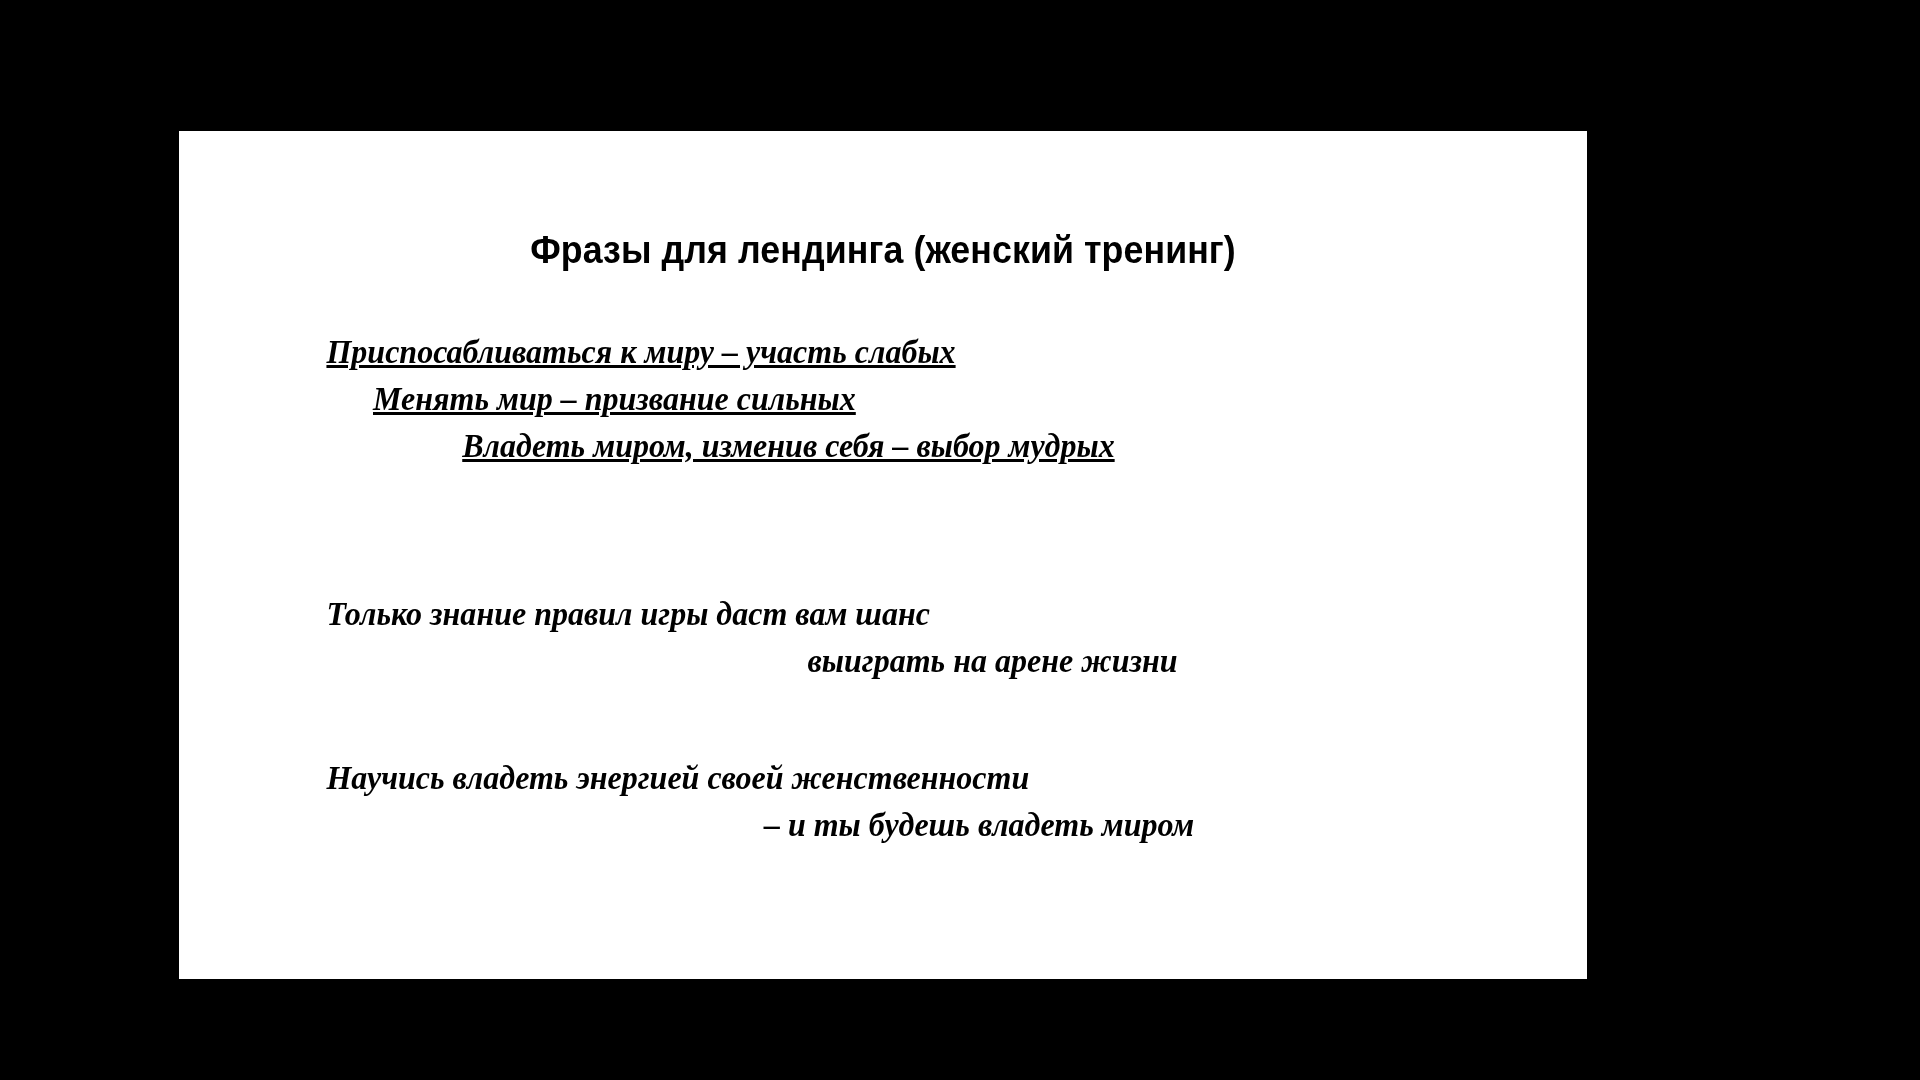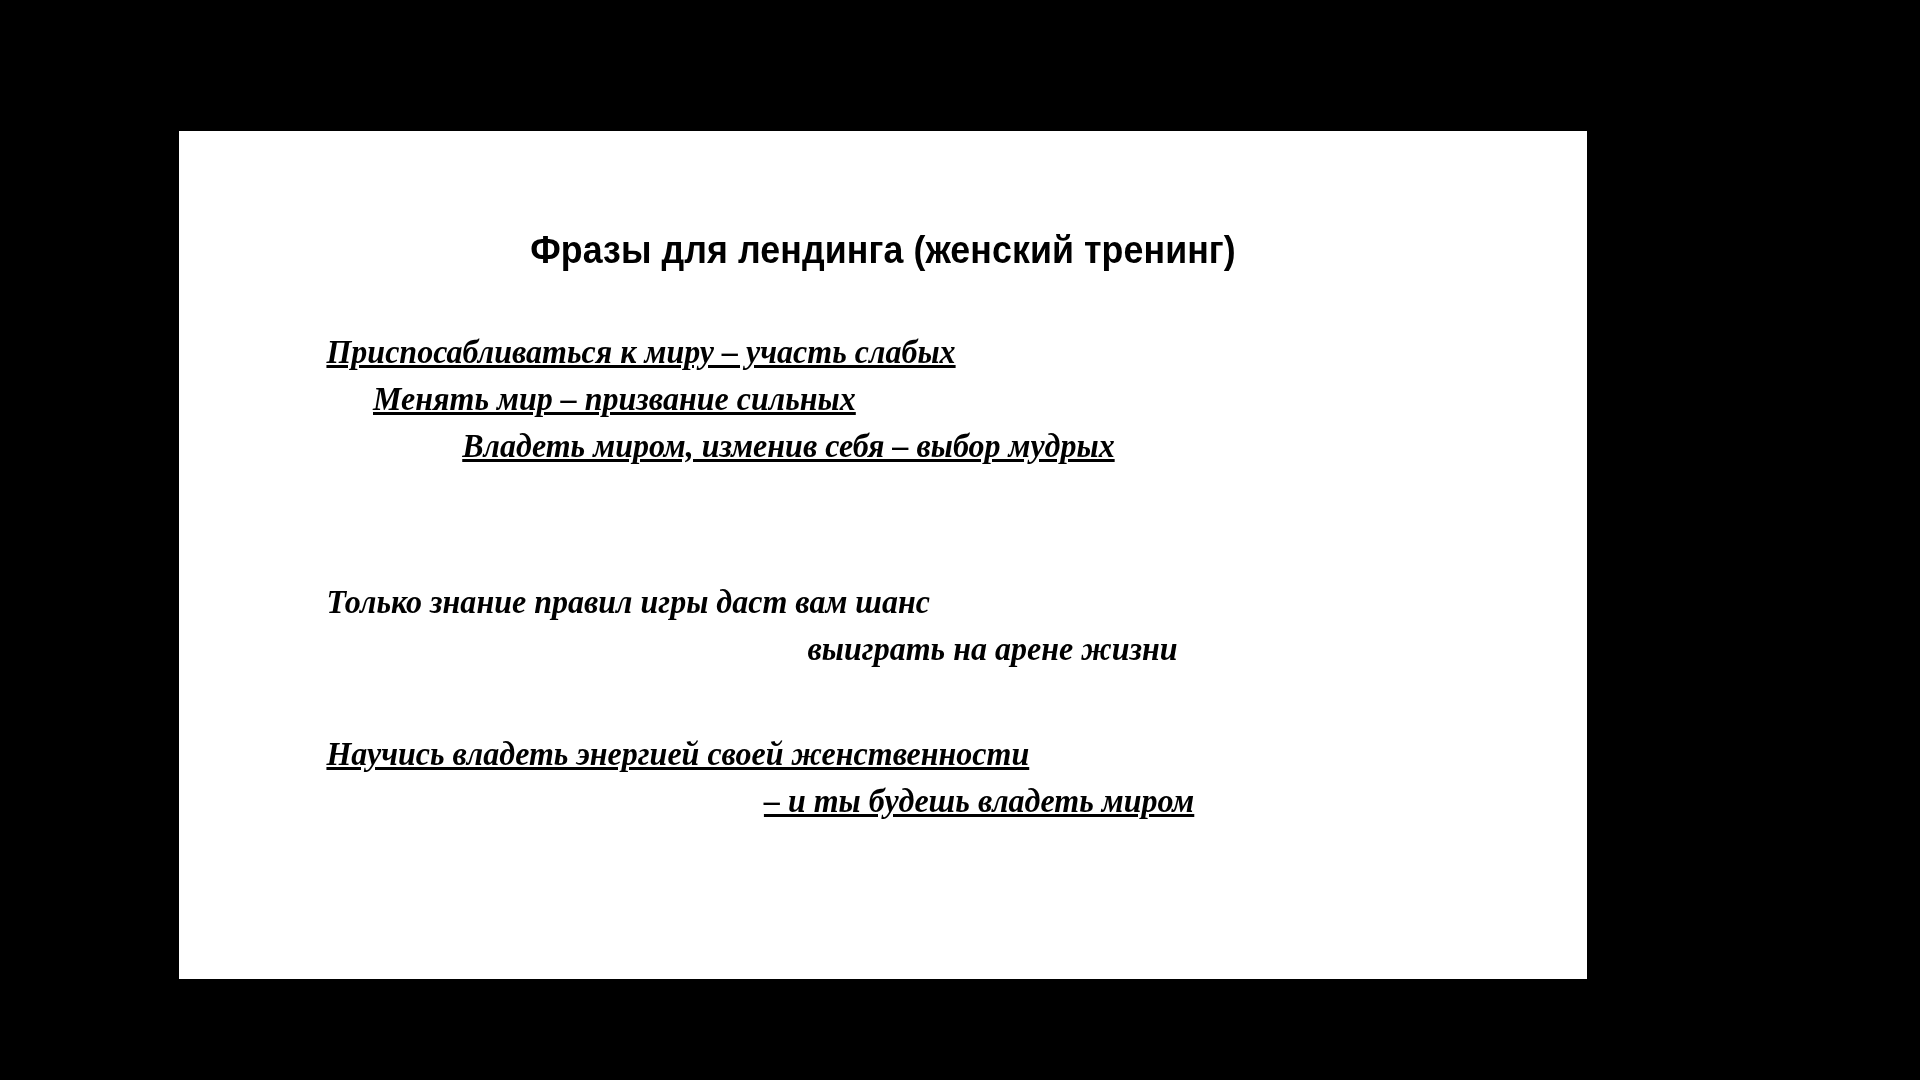--- a/index.html
+++ b/index.html
@@ -57,22 +57,22 @@
     white-space: nowrap;
   }
 
   .body-block {
     position: absolute;
     left: 0;
     width: 100%;
   }
 
   #block-1 { top: 198px; text-decoration: underline; }
-  #block-2 { top: 448px; }
-  #block-3 { top: 600px; text-decoration: underline; }
+  #block-2 { top: 460px; }
+  #block-3 { top: 624px; }
 
   .body-line {
     font-family: "Liberation Serif", "DejaVu Serif", serif;
     font-weight: bold;
     font-style: italic;
     font-size: 33px;
     line-height: 47px;
     color: #000000;
     white-space: nowrap;
     transform: scaleX(0.97);

